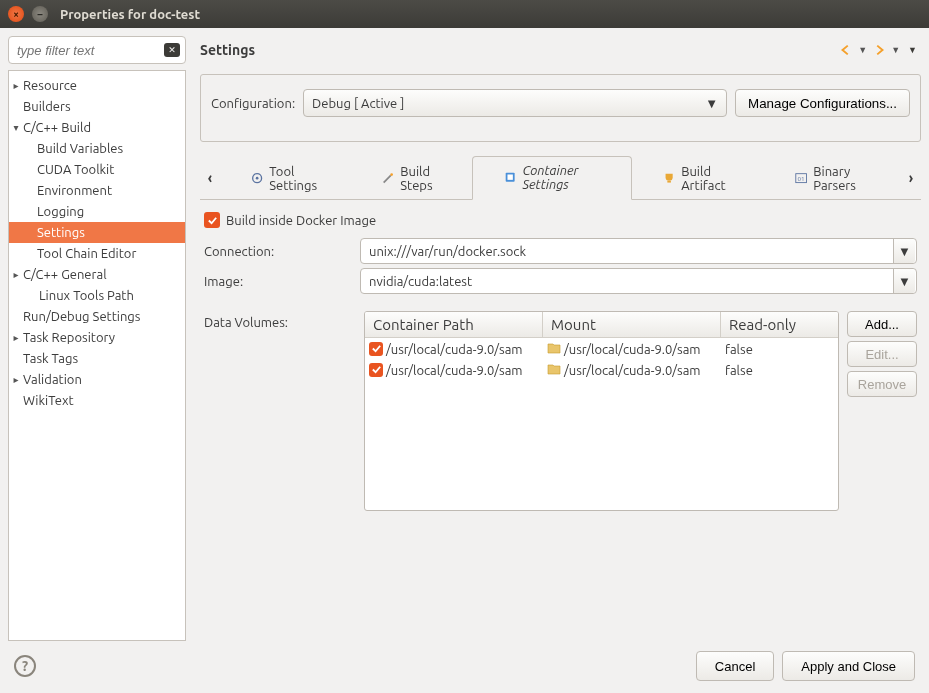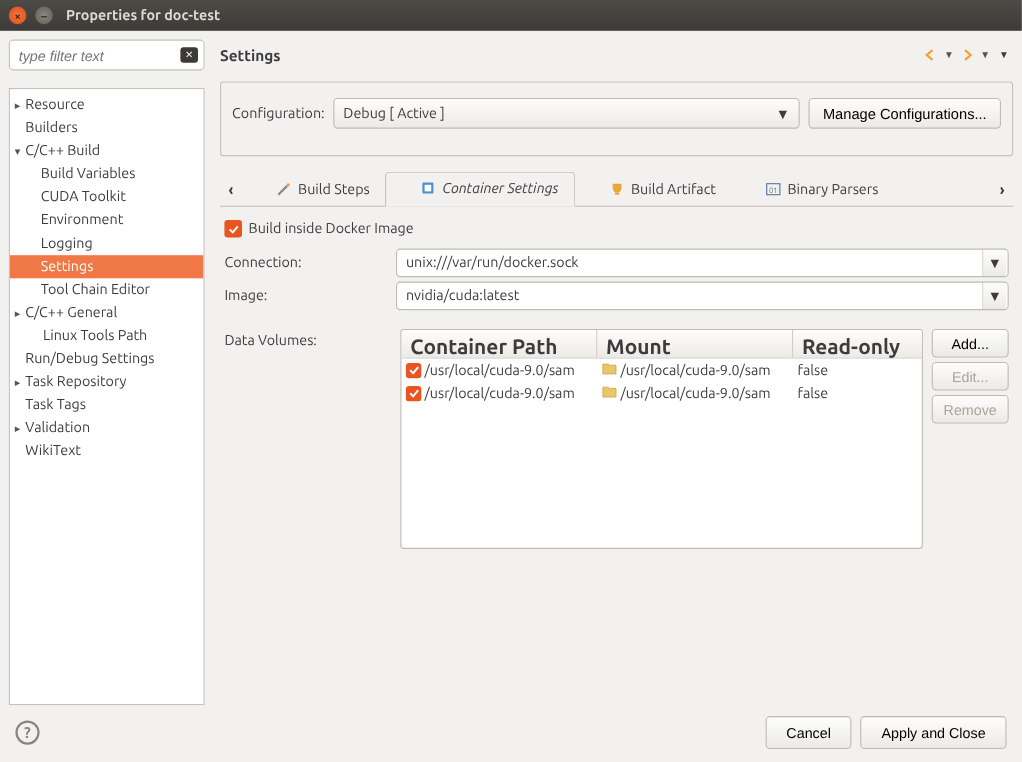--- a/index.html
+++ b/index.html
@@ -33,21 +33,21 @@
   .title-text { color:#dfdbd2; font-weight:bold; font-size:13px; margin-left:4px;}
   .outer {
     flex:1; display:flex; flex-direction:column; padding:8px 8px 10px 8px;
   }
   .main {
     flex:1; display:flex; gap:0;
   }
   .sidebar {
     width:178px; display:flex; flex-direction:column;
   }
-  .filter-wrap { position:relative; margin-bottom:16px;}
+  .filter-wrap { position:relative; margin-bottom:6px;}
   .filter-input {
     width:100%; height:28px; border:1px solid #c7c2bb; border-radius:4px;
     padding:2px 26px 2px 8px; font-style:italic; color:#888; font-size:13px;
     background:#fff;
   }
   .filter-clear {
     position:absolute; right:6px; top:50%; transform:translateY(-50%);
     width:16px;height:14px;border-radius:3px;background:#3c3b37;color:#f2f1f0;
     font-size:9px;display:flex;align-items:center;justify-content:center;
   }
@@ -112,21 +112,21 @@
   }
   .text-select .dd-box{
     width:22px;height:24px;margin-right:-7px;border-left:1px solid #bfbab3;
     background:linear-gradient(#fdfdfc,#eceae6);display:flex;align-items:center;justify-content:center;
     border-top-right-radius:3px;border-bottom-right-radius:3px;
   }
   .dv-row{display:flex;align-items:flex-start;margin-top:17px;gap:8px;}
   .dv-row .lbl{width:152px;padding-top:4px;}
   .table-wrap{flex:1;height:200px;border:1px solid #bfbab3;background:#fff;border-radius:3px;overflow:hidden;}
   .thead{display:flex;height:26px;background:linear-gradient(#fdfdfc,#eceae6);border-bottom:1px solid #d3cfc8;}
-  .th{border-right:1px solid #d3cfc8;padding:4px 8px;font-size:19px;color:#3c3c3c;font-weight:bold;}
+  .th{border-right:1px solid #d3cfc8;padding:4px 8px;font-size:15px;color:#3c3c3c;}
   .th:last-child{border-right:none;}
   .trow{display:flex;height:21px;align-items:center;font-size:13px;}
   .td{padding:0 4px;overflow:hidden;white-space:nowrap;display:flex;align-items:center;gap:3px;}
   .col-cp{width:178px;} .col-m{width:178px;} .col-ro{flex:1;}
   .folder-icon{width:14px;height:12px;display:inline-block;}
   .btn-col{display:flex;flex-direction:column;gap:4px;}
   .btn{
     width:70px;height:26px;border:1px solid #bfbab3;border-radius:4px;
     background:linear-gradient(#fdfdfc,#eceae6);font-size:13px;cursor:default;
   }
@@ -205,20 +205,29 @@
           <button class="select-btn">Manage Configurations...</button>
         </div>
       </div>
 
       <div class="tabs-strip">
         <span class="tab-scroll">‹</span>
         <div id="tabs-host" style="display:flex;align-items:flex-end;flex:1;">
             <div class="tab">
               <span class="tab-icon">
                 <svg viewBox="0 0 16 16">
+                  <circle cx="8" cy="8" r="5" fill="none" stroke="#5a73a0" stroke-width="1.5"></circle>
+                  <circle cx="8" cy="8" r="1.5" fill="#5a73a0"></circle>
+                </svg>
+              </span>
+              <span>Tool Settings</span>
+            </div>
+            <div class="tab">
+              <span class="tab-icon">
+                <svg viewBox="0 0 16 16">
                   <path d="M3 13 L11 5" stroke="#888" stroke-width="2"></path>
                   <circle cx="12" cy="4" r="1.5" fill="#f5a02a"></circle>
                 </svg>
               </span>
               <span>Build Steps</span>
             </div>
             <div class="tab active">
               <span class="tab-icon">
                 <svg viewBox="0 0 16 16">
                   <rect x="3" y="3" width="10" height="10" rx="1" fill="#4a90d9"></rect>

